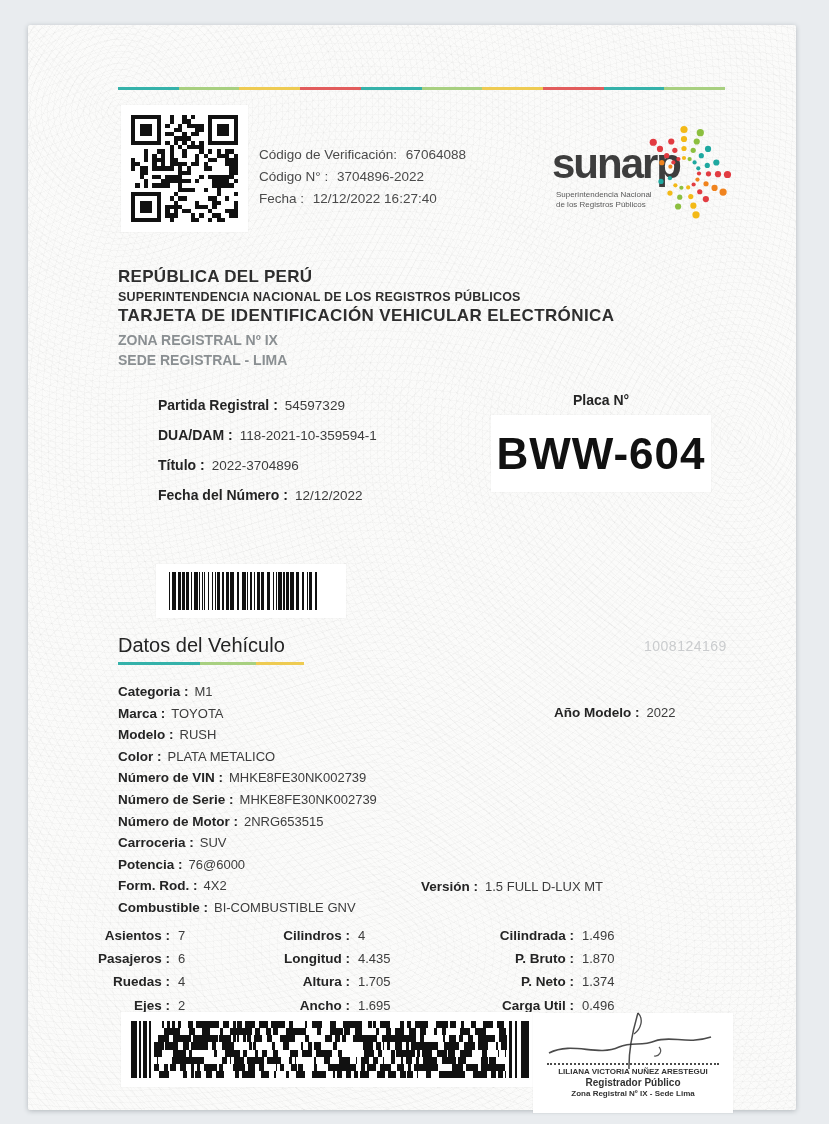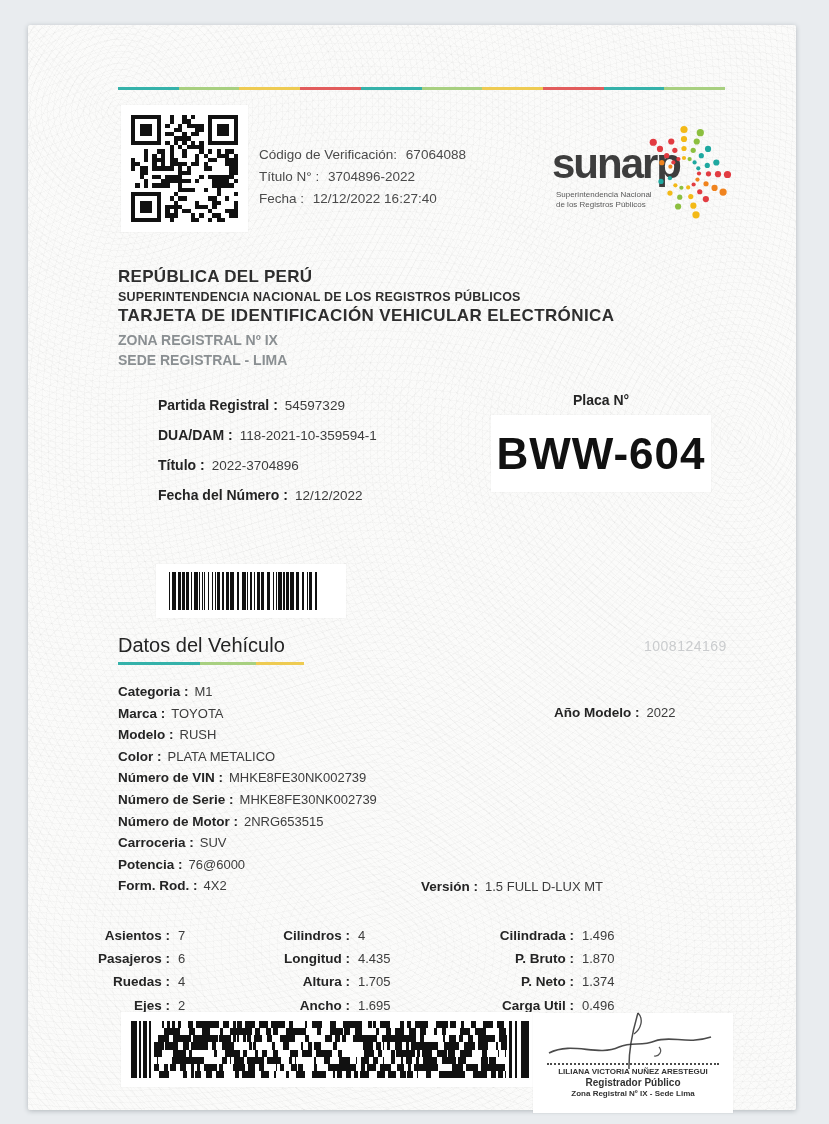--- a/index.html
+++ b/index.html
@@ -410,21 +410,21 @@
         <rect x="25.68" y="102.72" width="4.28" height="4.28" fill="#111"></rect>
       </svg>
   </div>
 
   <div class="abs verify">
     <div>
       <span>Código de Verificación:</span>
       <span style="margin-left:5px;">67064088</span>
     </div>
     <div>
-      <span>Título N° :</span>
+      <span>Código N° :</span>
       <span style="margin-left:5px;">3704896-2022</span>
     </div>
     <div>
       <span>Fecha :</span>
       <span style="margin-left:5px;">12/12/2022 16:27:40</span>
     </div>
   </div>
 
   <div class="abs logo">
     <div class="logo-text">sunarp</div>
@@ -560,20 +560,21 @@
       <div class="row"><span class="lbl">Categoria :</span><span class="val">M1</span></div>
       <div class="row"><span class="lbl">Marca :</span><span class="val">TOYOTA</span></div>
       <div class="row"><span class="lbl">Modelo :</span><span class="val">RUSH</span></div>
       <div class="row"><span class="lbl">Color :</span><span class="val">PLATA METALICO</span></div>
       <div class="row"><span class="lbl">Número de VIN :</span><span class="val">MHKE8FE30NK002739</span></div>
       <div class="row"><span class="lbl">Número de Serie :</span><span class="val">MHKE8FE30NK002739</span></div>
       <div class="row"><span class="lbl">Número de Motor :</span><span class="val">2NRG653515</span></div>
       <div class="row"><span class="lbl">Carroceria :</span><span class="val">SUV</span></div>
       <div class="row"><span class="lbl">Potencia :</span><span class="val">76@6000</span></div>
       <div class="row"><span class="lbl">Form. Rod. :</span><span class="val">4X2</span></div>
+      <div class="row"><span class="lbl">Combustible :</span><span class="val">BI-COMBUSTIBLE GNV</span></div>
     </div>
 
   <div class="abs ano">
     <span class="lbl" style="font-size:13.5px">Año Modelo :</span><span class="val" style="font-size:13px">2022</span>
   </div>
   <div class="abs version">
     <span class="lbl" style="font-size:13.5px">Versión :</span><span class="val" style="font-size:13px">1.5 FULL D-LUX MT</span>
   </div>
 
   <div class="abs stats-col col1" id="stats-col1">

